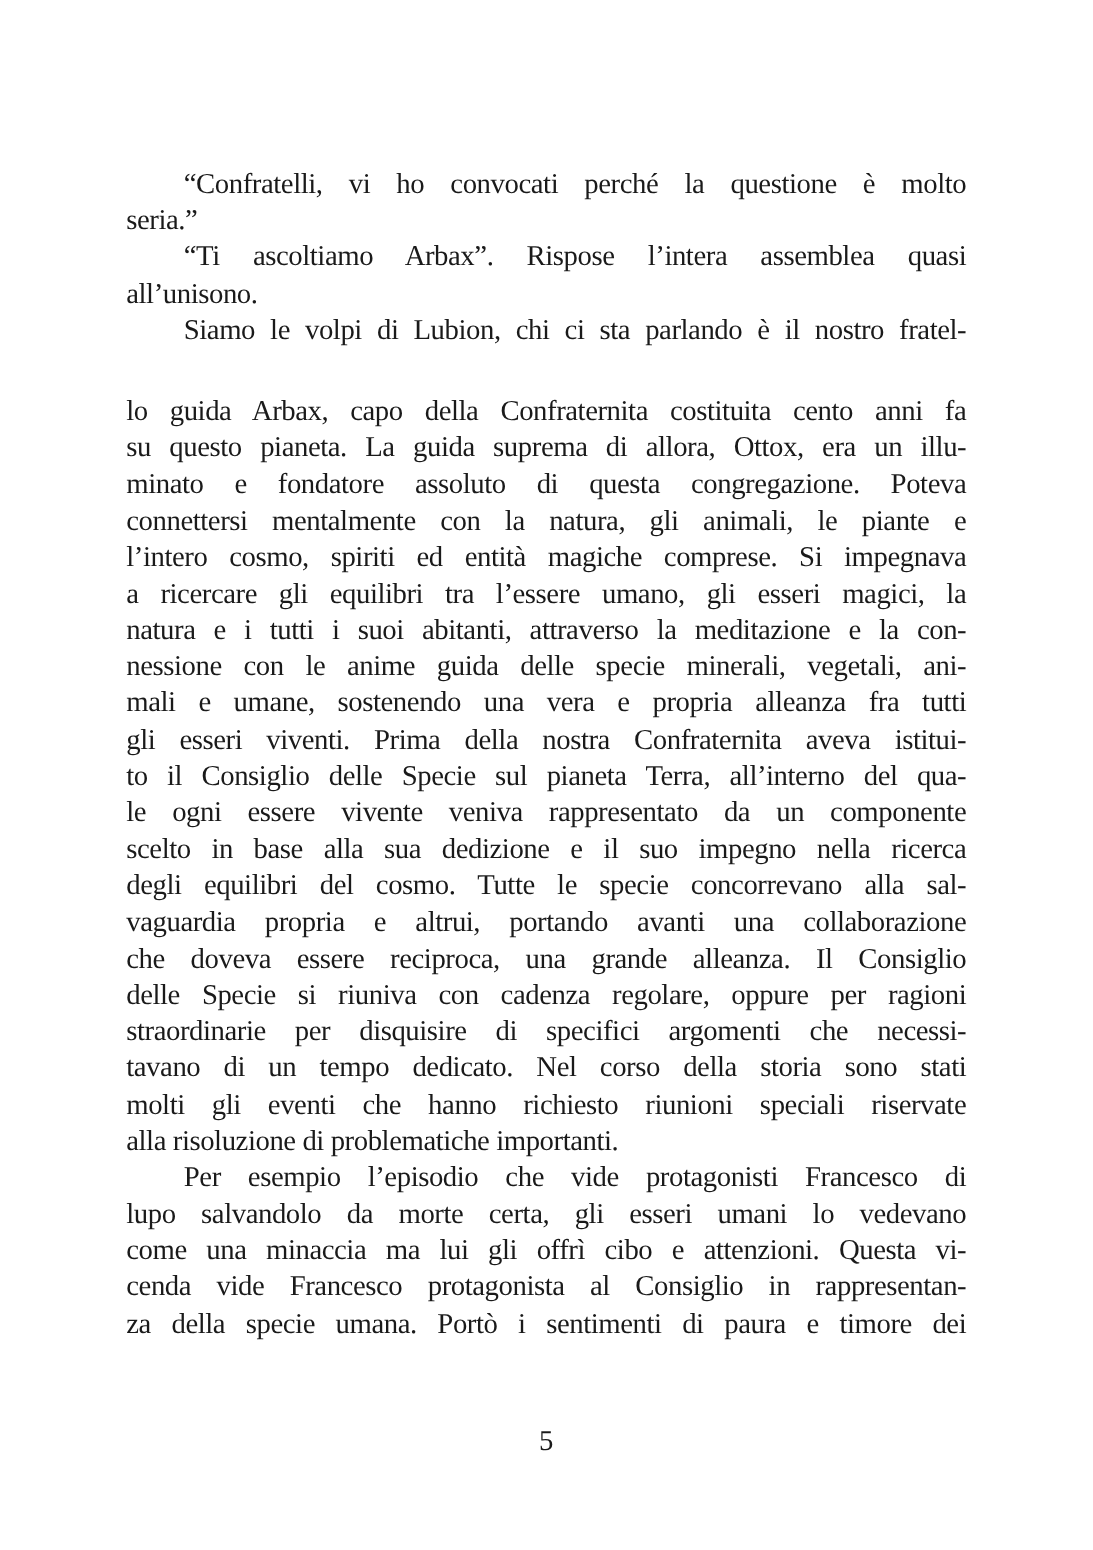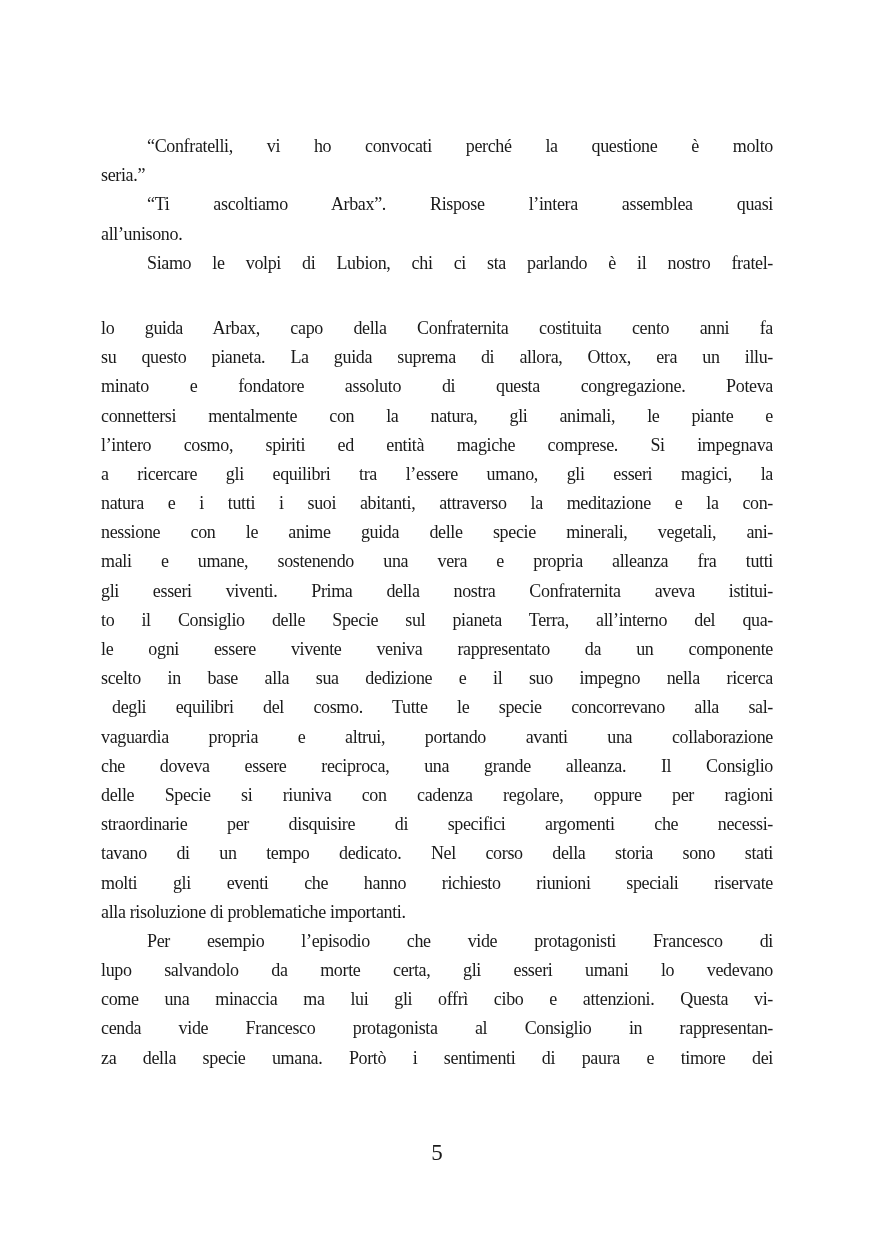--- a/index.html
+++ b/index.html
@@ -25,21 +25,21 @@
     .text-block {
       position: absolute;
       left: 101px;
       top: 132px;
       width: 672px;
     }
     .line {
       display: block;
       height: 29.2px;
       line-height: 29.2px;
-      font-size: 18px;
+      font-size: 23px;
       white-space: nowrap;
       text-align: justify;
       text-align-last: justify;
       letter-spacing: -0.35px;
     }
     .line.indent {
       padding-left: 46px;
     }
     .line.last {
       text-align-last: left;
@@ -78,21 +78,21 @@
       <span class="line" style="white-space: nowrap; text-align-last: justify;">connettersi mentalmente con la natura, gli animali, le piante e</span>
       <span class="line" style="white-space: nowrap; text-align-last: justify;">l’intero cosmo, spiriti ed entità magiche comprese. Si impegnava</span>
       <span class="line" style="white-space: nowrap; text-align-last: justify;">a ricercare gli equilibri tra l’essere umano, gli esseri magici, la</span>
       <span class="line" style="white-space: nowrap; text-align-last: justify;">natura e i tutti i suoi abitanti, attraverso la meditazione e la con-</span>
       <span class="line" style="white-space: nowrap; text-align-last: justify;">nessione con le anime guida delle specie minerali, vegetali, ani-</span>
       <span class="line" style="white-space: nowrap; text-align-last: justify;">mali e umane, sostenendo una vera e propria alleanza fra tutti</span>
       <span class="line" style="white-space: nowrap; text-align-last: justify;">gli esseri viventi. Prima della nostra Confraternita aveva istitui-</span>
       <span class="line" style="white-space: nowrap; text-align-last: justify;">to il Consiglio delle Specie sul pianeta Terra, all’interno del qua-</span>
       <span class="line" style="white-space: nowrap; text-align-last: justify;">le ogni essere vivente veniva rappresentato da un componente</span>
       <span class="line" style="white-space: nowrap; text-align-last: justify;">scelto in base alla sua dedizione e il suo impegno nella ricerca</span>
-      <span class="line" style="white-space: nowrap; text-align-last: justify; margin-left: 11px;">degli equilibri del cosmo. Tutte le specie concorrevano alla sal-</span>
+      <span class="line" style="white-space: nowrap; text-align-last: justify;">degli equilibri del cosmo. Tutte le specie concorrevano alla sal-</span>
       <span class="line" style="white-space: nowrap; text-align-last: justify;">vaguardia propria e altrui, portando avanti una collaborazione</span>
       <span class="line" style="white-space: nowrap; text-align-last: justify;">che doveva essere reciproca, una grande alleanza. Il Consiglio</span>
       <span class="line" style="white-space: nowrap; text-align-last: justify;">delle Specie si riuniva con cadenza regolare, oppure per ragioni</span>
       <span class="line" style="white-space: nowrap; text-align-last: justify;">straordinarie per disquisire di specifici argomenti che necessi-</span>
       <span class="line" style="white-space: nowrap; text-align-last: justify;">tavano di un tempo dedicato. Nel corso della storia sono stati</span>
       <span class="line" style="white-space: nowrap; text-align-last: justify;">molti gli eventi che hanno richiesto riunioni speciali riservate</span>
       <span class="line last">alla risoluzione di problematiche importanti.</span>
     </div>
 
     <div>

